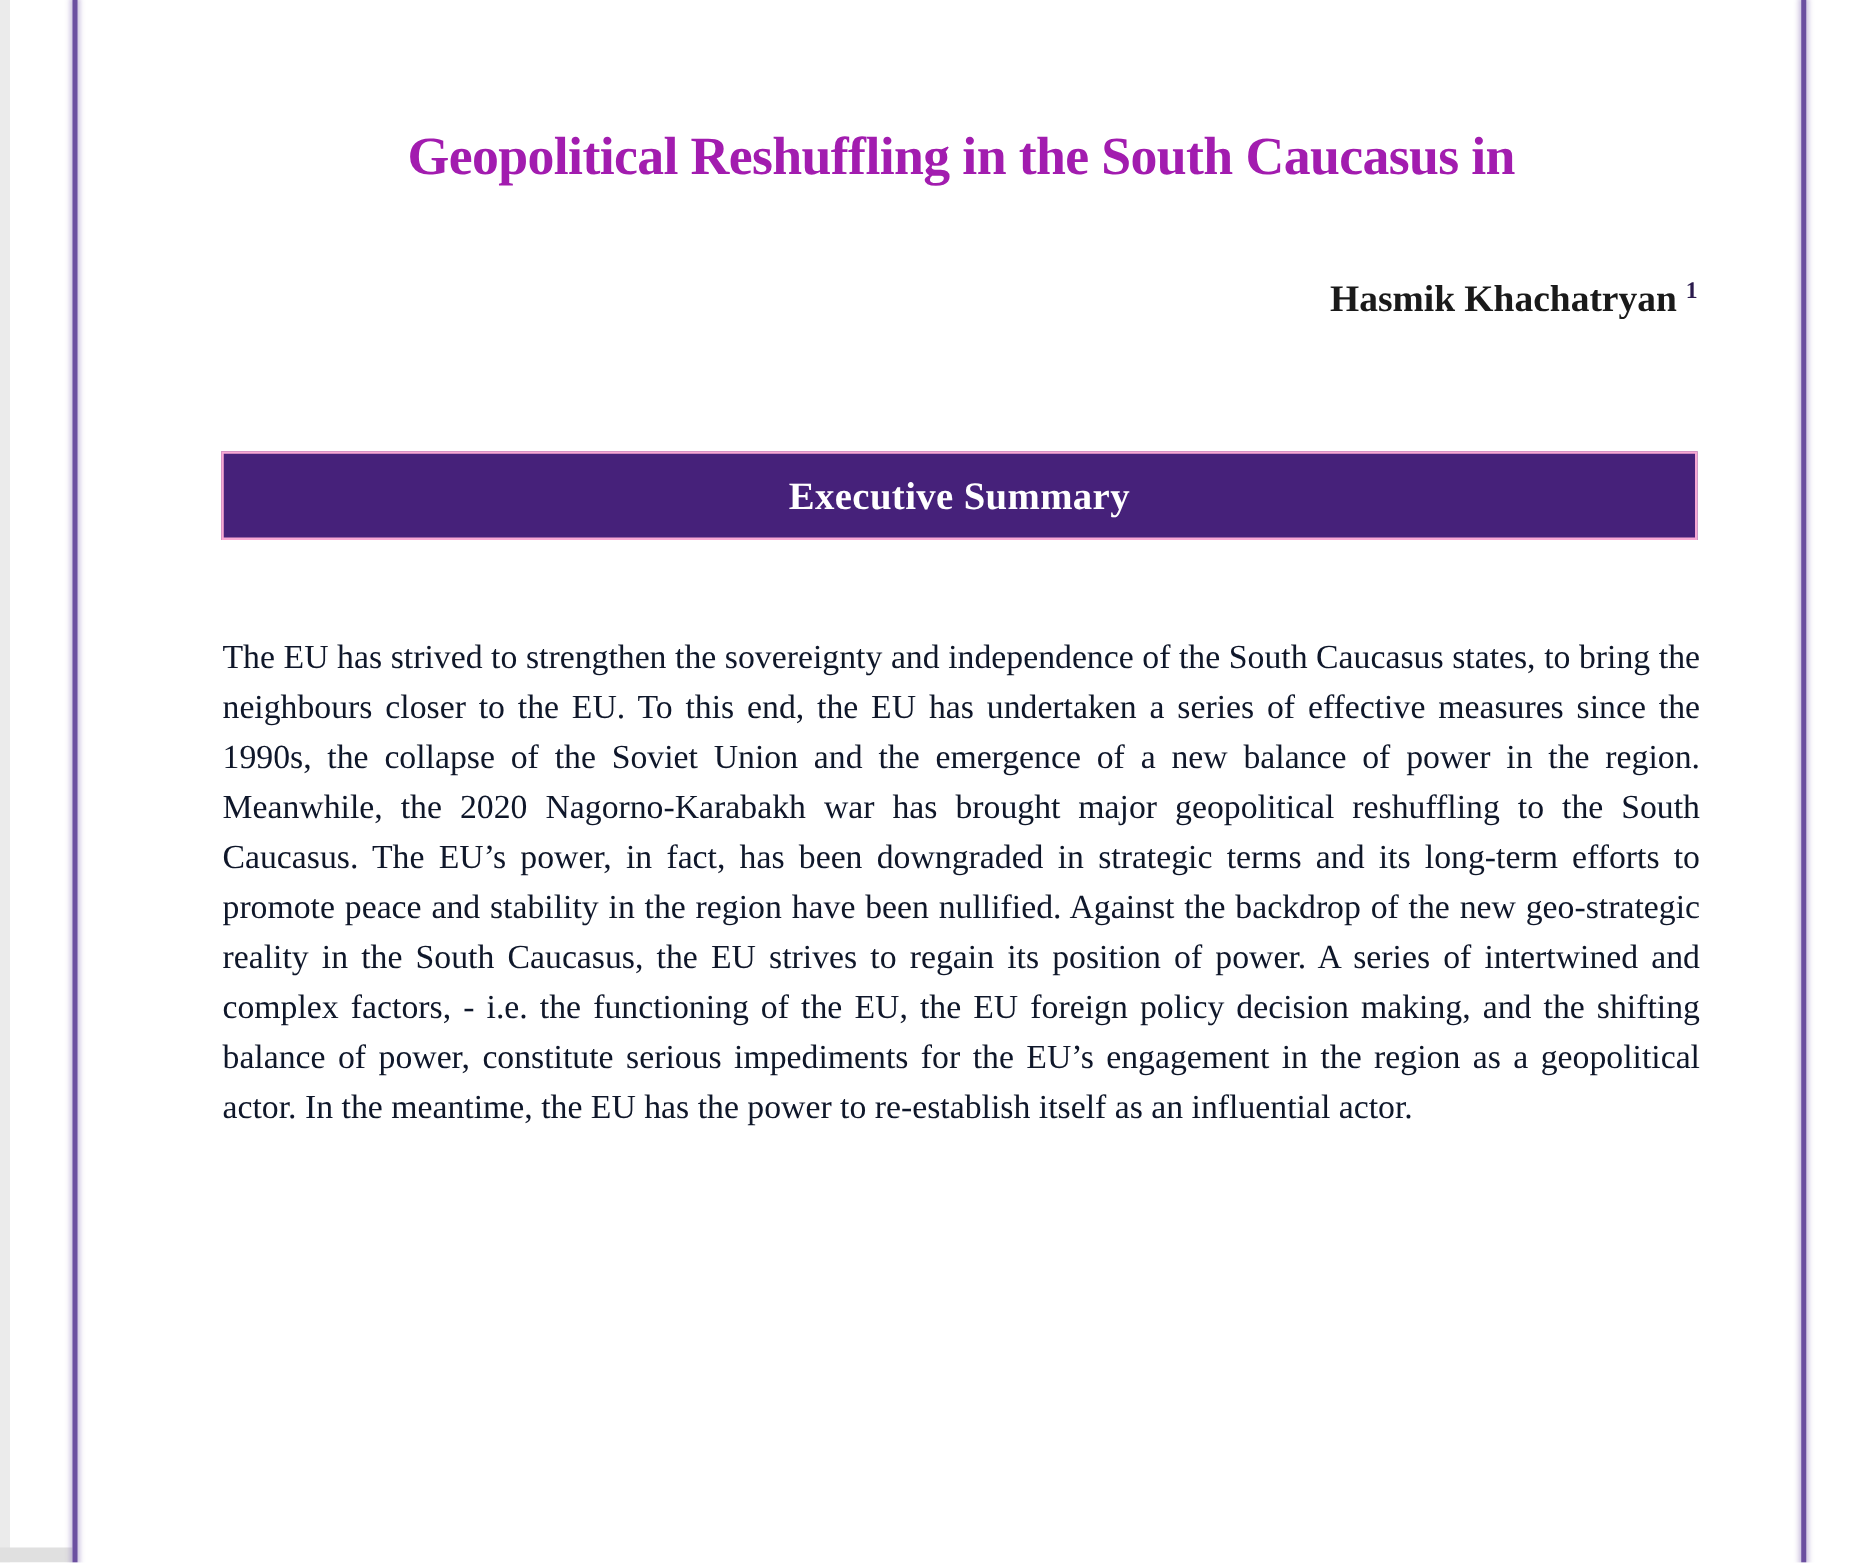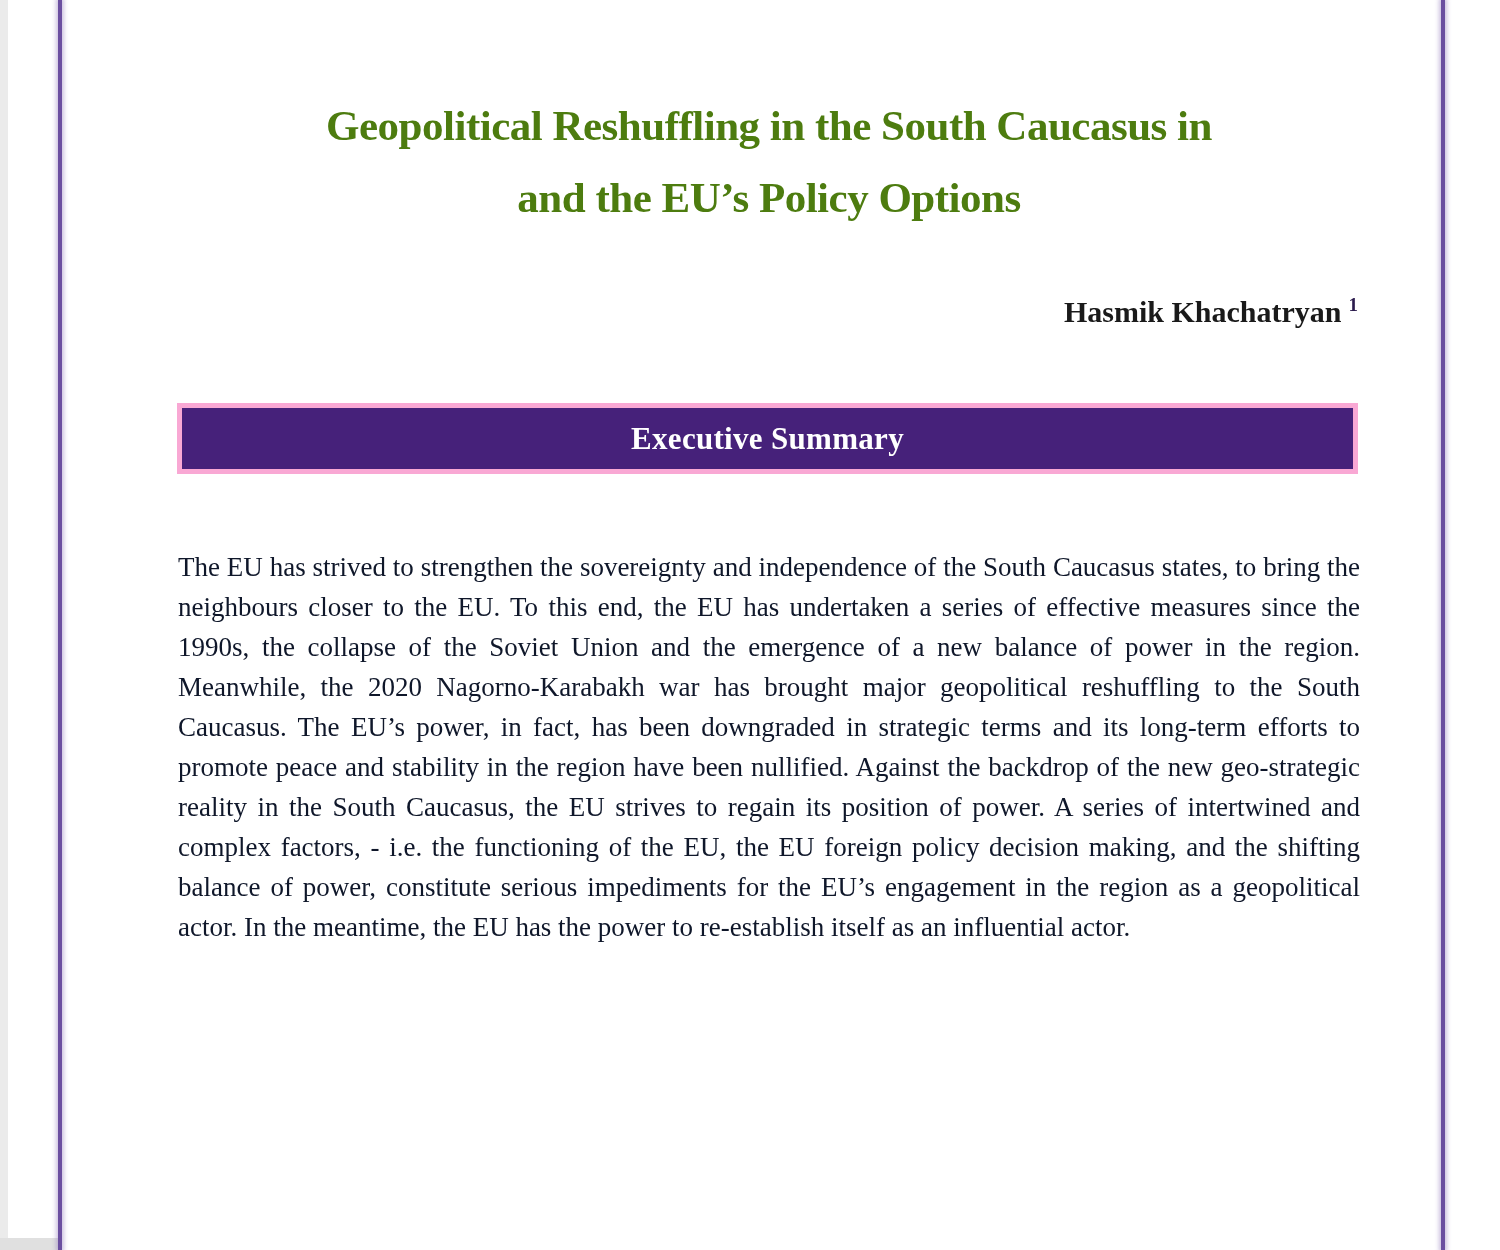--- a/index.html
+++ b/index.html
@@ -48,46 +48,46 @@
     top: 0;
     width: 1182px;
     color: #1b1b1b;
   }
   .title {
     margin: 90px 0 0 0;
     font-size: 43px;
     line-height: 72px;
     font-weight: bold;
     text-align: center;
-    color: #4d7c0f;
+    color: #a21caf;
     letter-spacing: -0.5px;
   }
   .title-line { display: block; }
 
   .author {
     margin: 52px 2px 0 0;
     text-align: right;
     font-weight: bold;
     font-size: 30px;
     line-height: 38px;
     color: #1a1a1a;
   }
   .author sup {
     font-size: 19px;
     margin-left: 7px;
     color: #2b1b4d;
   }
 
   .banner {
-    margin-top: 72px;
+    margin-top: 102px;
     margin-left: -1px;
     width: 1181px;
     height: 71px;
     background: var(--banner-purple, #46217a);
-    border: 5px solid #f9a8d4;
+    border: 2px solid #f9a8d4;
     box-sizing: border-box;
     display: flex;
     align-items: center;
     justify-content: center;
   }
   .banner span {
     color: #ffffff;
     font-weight: bold;
     font-size: 31px;
     letter-spacing: 0.3px;
@@ -114,21 +114,20 @@
 
 <div class="viewer">
   <div class="edge-strip"></div>
   <div class="corner-gray"></div>
   <div class="rule rule-left"></div>
   <div class="rule rule-right"></div>
 
   <main class="content">
     <h1 class="title">
       <span class="title-line">Geopolitical Reshuffling in the South Caucasus in</span>
-      <span class="title-line">and the EU’s Policy Options</span>
     </h1>
 
     <p class="author">
       <span>Hasmik Khachatryan</span><sup>1</sup>
     </p>
 
     <div class="banner">
       <span>Executive Summary</span>
     </div>
 

